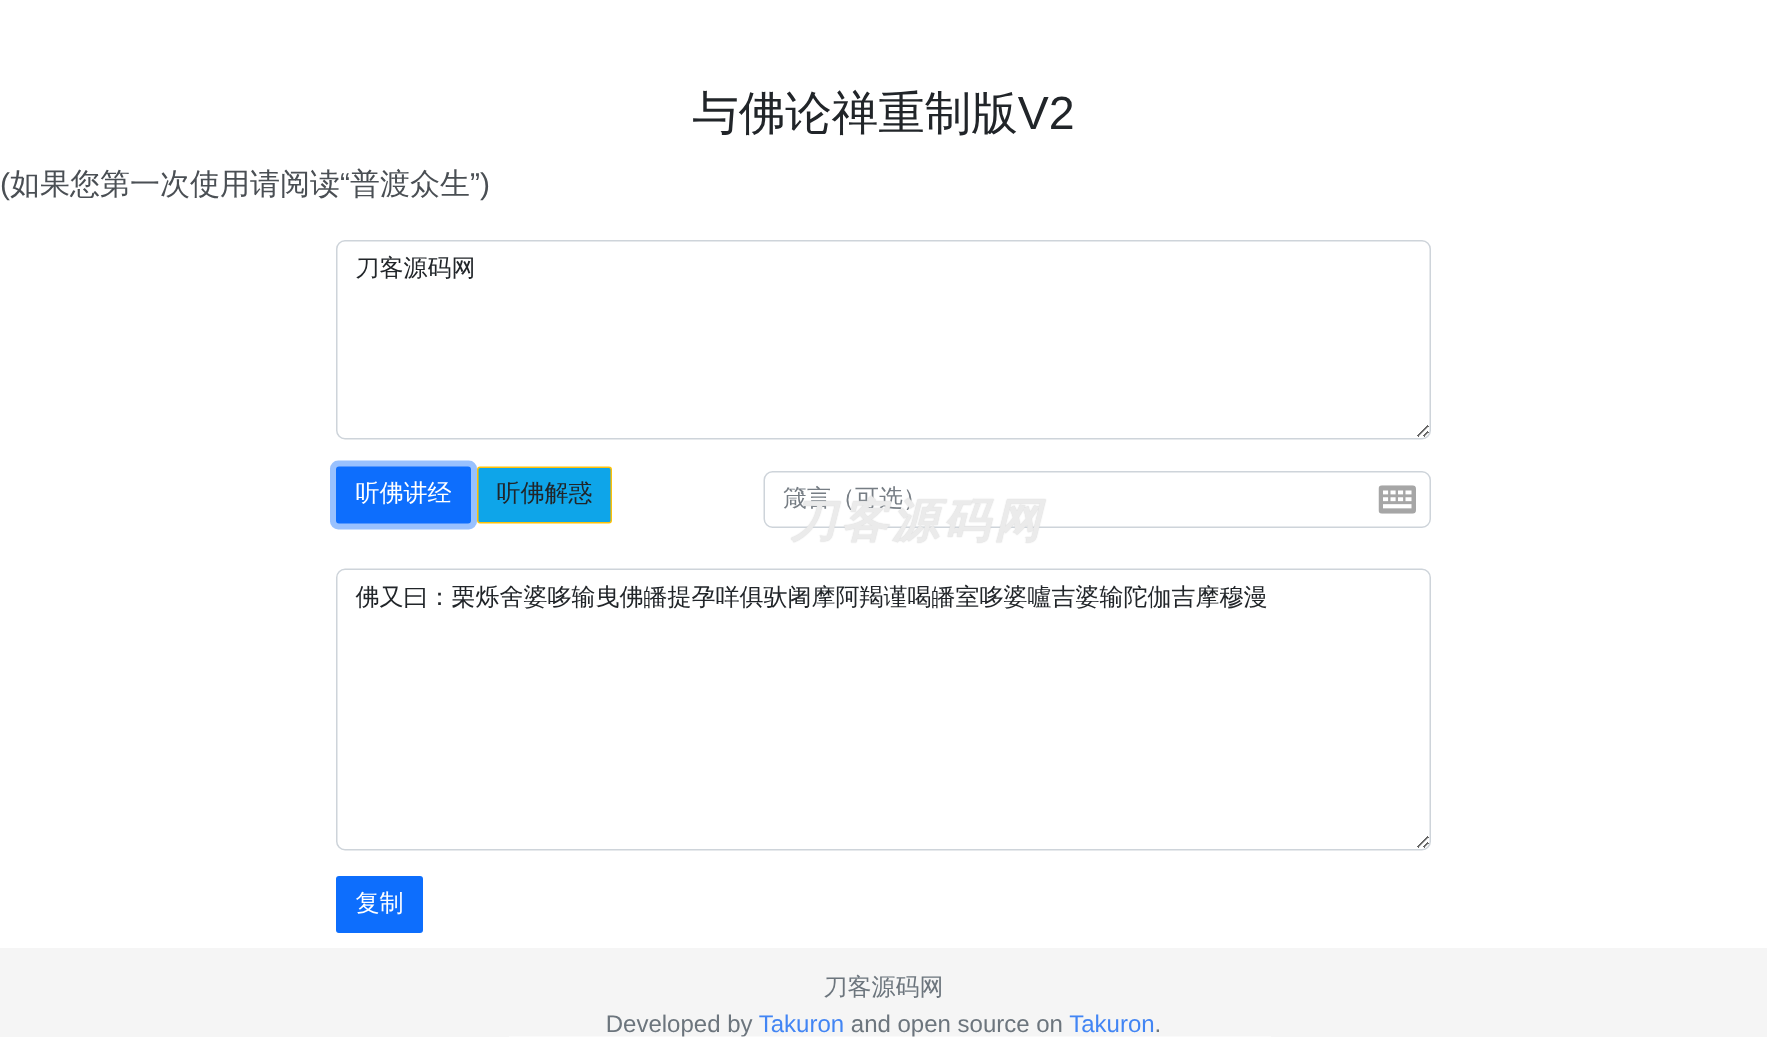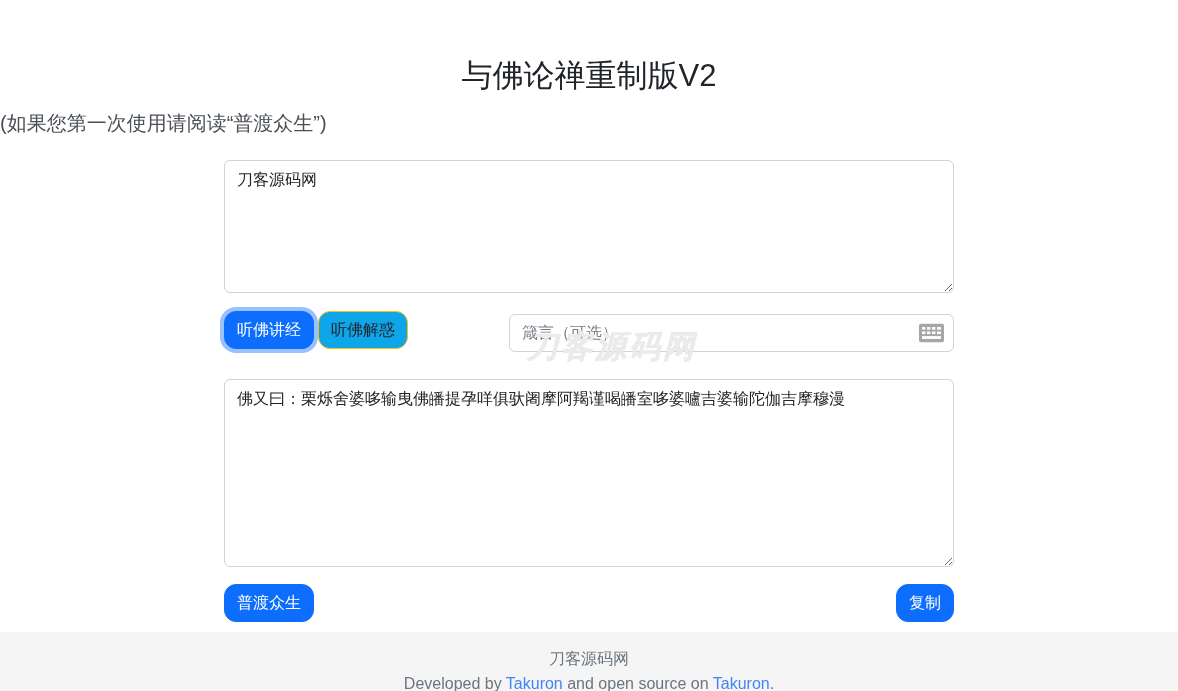--- a/index.html
+++ b/index.html
@@ -53,21 +53,21 @@
   .controls-row {
     display: flex;
     align-items: flex-start;
     margin-top: 18px;
   }
   .btn {
     display: inline-block;
     font-size: 16px;
     line-height: 24px;
     padding: 6px 12px;
-    border-radius: 12px;
+    border-radius: 2px;
     border: 1px solid transparent;
     cursor: pointer;
     font-family: inherit;
     white-space: nowrap;
   }
   .btn-primary {
     background: #0d6efd;
     border-color: #0d6efd;
     color: #ffffff;
   }
@@ -176,21 +176,20 @@
             <rect x="18" y="8" width="4" height="2.6" fill="#ffffff"></rect>
             <rect x="3" y="12.6" width="19" height="2.8" fill="#ffffff"></rect>
           </svg>
         </span>
       </div>
     </div>
 
     <textarea class="form-textarea output-ta" style="">佛又曰：栗烁舍婆哆输曳佛皤提孕咩俱驮阇摩阿羯谨喝皤室哆婆嚧吉婆输陀伽吉摩穆漫</textarea>
 
     <div class="actions-row">
-      <button class="btn btn-primary">普渡众生</button>
       <button class="btn btn-primary">复制</button>
     </div>
 
   </div>
 
   <div class="watermark">刀客源码网</div>
 
   <footer class="page-footer">
     <div>刀客源码网</div>
     <div><span>Developed by </span><a class="footer-link">Takuron</a><span> and open source on </span><a class="footer-link">Takuron</a><span>.</span></div>

